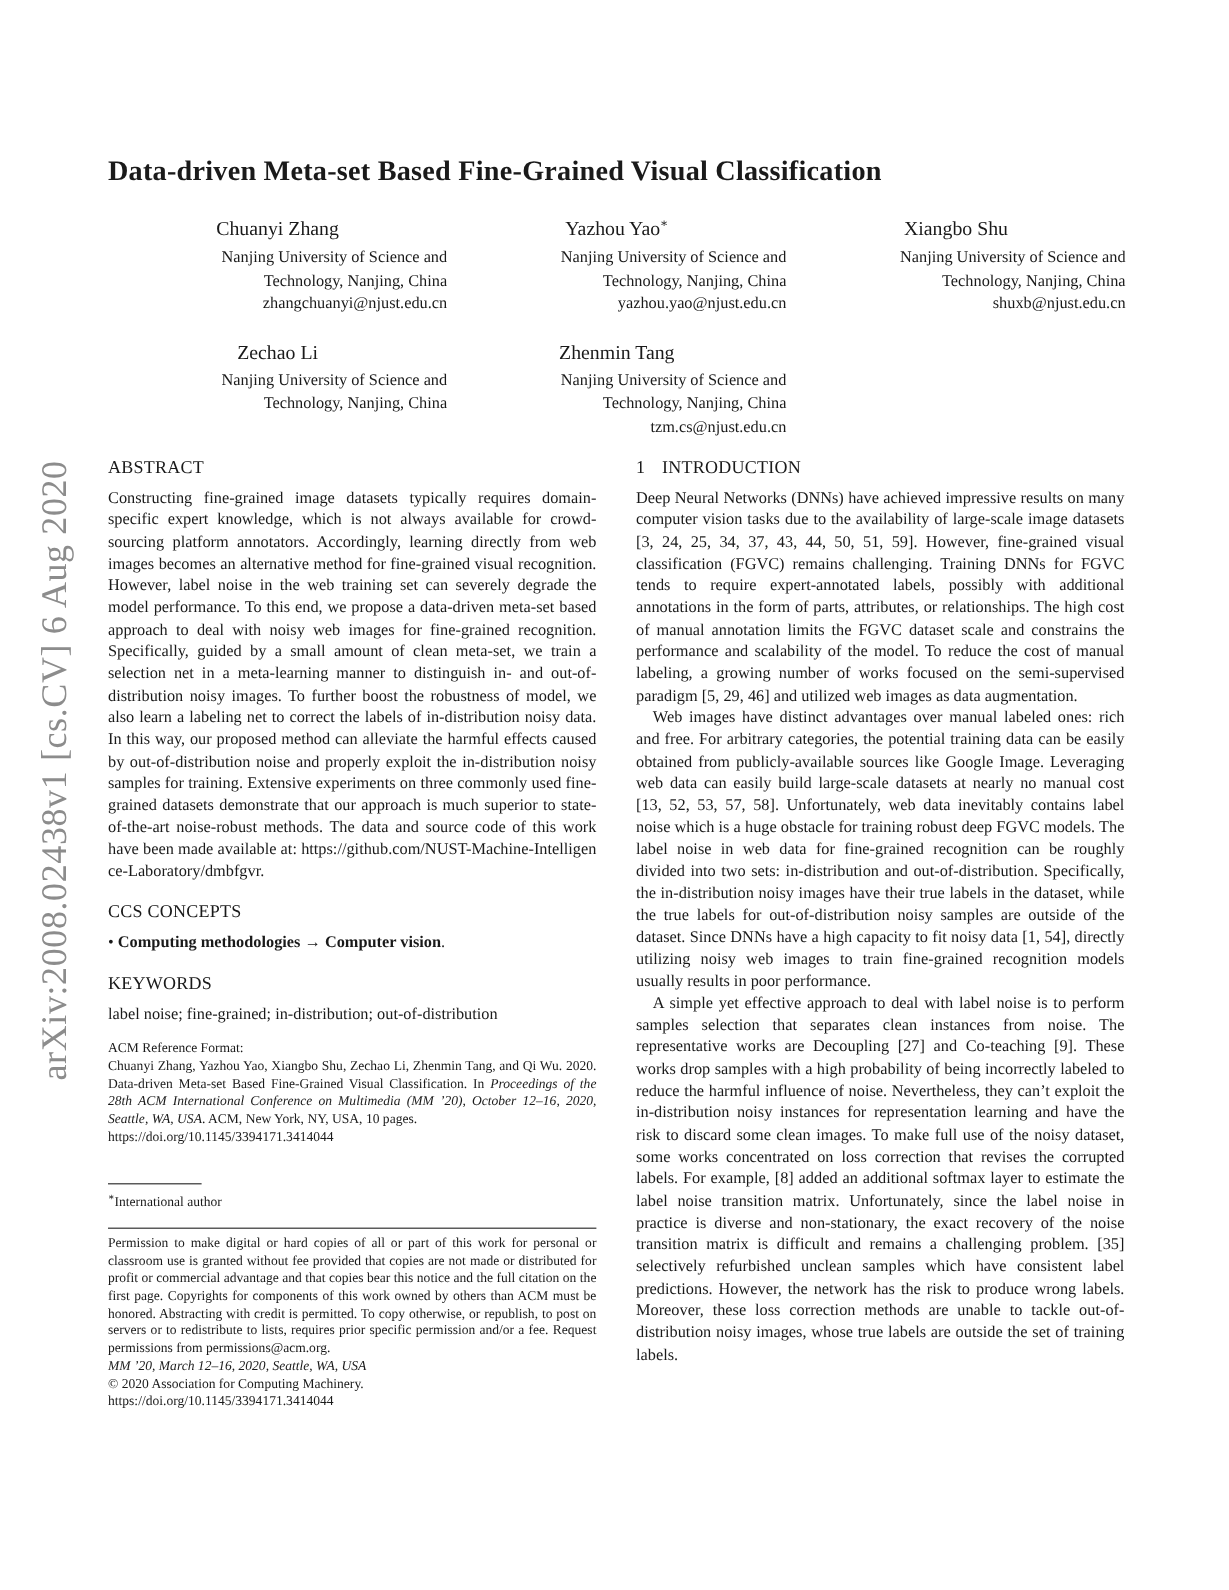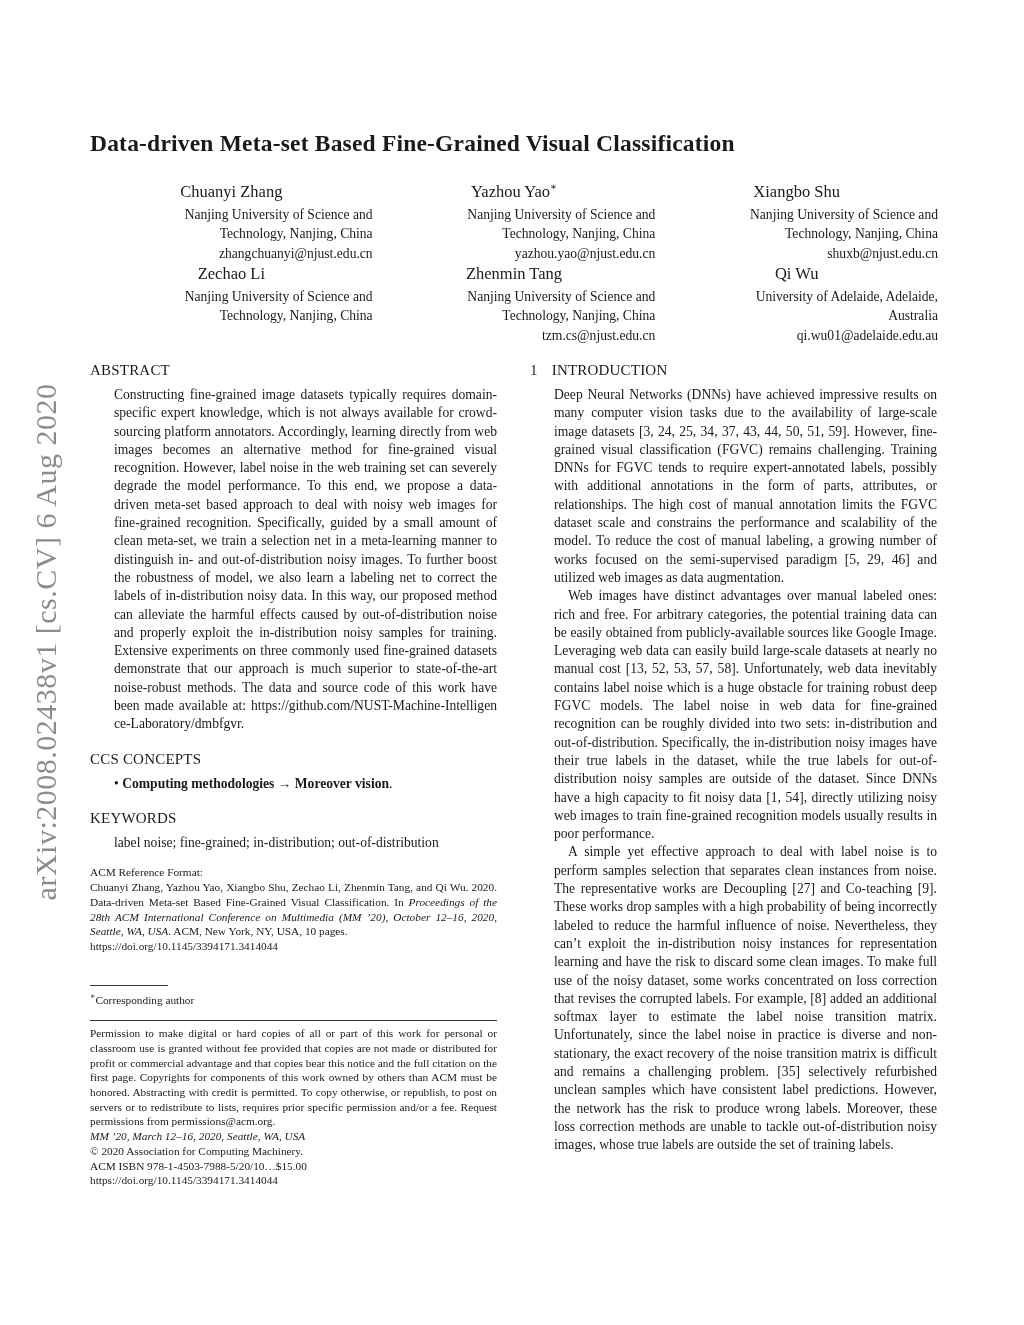--- a/index.html
+++ b/index.html
@@ -32,20 +32,21 @@
   .paper-title {
     text-align: left;
     font-size: 23.5px;
     font-weight: bold;
     letter-spacing: 0.2px;
   }
   .authors-grid {
     margin-top: 24px;
     display: grid;
     grid-template-columns: repeat(3, 1fr);
+    row-gap: 21px;
     text-align: center;
   }
   .author-name { font-size: 16.5px; margin-bottom: 3px; }
   .author-name sup { font-size: 10px; }
   .author-line { font-size: 13.6px; line-height: 19.5px; text-align: right; }
   .body-columns {
     display: flex;
     gap: 33px;
     margin-top: 17px;
   }
@@ -54,21 +55,20 @@
     font-size: 15px;
     font-weight: normal;
     letter-spacing: 0.2px;
     margin-bottom: 7px;
   }
   .sec-heading .sec-num { margin-right: 14px; }
   .body-text {
     font-size: 13.6px;
     line-height: 18.3px;
     text-align: justify;
-    margin-left: 24px;
   }
   .body-text.indent { text-indent: 14px; }
   .mt-sec { margin-top: 17px; }
   .url-break { word-break: break-all; }
   .small-text {
     font-size: 11.3px;
     line-height: 14.7px;
     text-align: justify;
   }
   .acm-ref-block { margin-top: 13px; }
@@ -129,55 +129,48 @@
         <div class="author-line">Technology, Nanjing, China</div>
       </div>
 
       <div class="author-block">
         <div class="author-name"><span>Zhenmin Tang</span><sup></sup></div>
         <div class="author-line">Nanjing University of Science and</div>
         <div class="author-line">Technology, Nanjing, China</div>
         <div class="author-line">tzm.cs@njust.edu.cn</div>
       </div>
 
-      <div class="author-block">
-        <div class="author-name"><span>Qi Wu</span><sup></sup></div>
-        <div class="author-line">University of Adelaide, Adelaide,</div>
-        <div class="author-line">Australia</div>
-        <div class="author-line">qi.wu01@adelaide.edu.au</div>
-      </div>
 
     </div>
 
     <div class="body-columns">
 
       <div class="col">
 
         <div class="sec-heading">ABSTRACT</div>
         <div class="body-text"><span>Constructing fine-grained image datasets typically requires domain-specific expert knowledge, which is not always available for crowd-sourcing platform annotators. Accordingly, learning directly from web images becomes an alternative method for fine-grained visual recognition. However, label noise in the web training set can severely degrade the model performance. To this end, we propose a data-driven meta-set based approach to deal with noisy web images for fine-grained recognition. Specifically, guided by a small amount of clean meta-set, we train a selection net in a meta-learning manner to distinguish in- and out-of-distribution noisy images. To further boost the robustness of model, we also learn a labeling net to correct the labels of in-distribution noisy data. In this way, our proposed method can alleviate the harmful effects caused by out-of-distribution noise and properly exploit the in-distribution noisy samples for training. Extensive experiments on three commonly used fine-grained datasets demonstrate that our approach is much superior to state-of-the-art noise-robust methods. The data and source code of this work have been made available at: </span><span class="url-break">https://github.com/NUST-Machine-Intelligence-Laboratory/dmbfgvr</span><span>.</span></div>
 
         <div class="sec-heading mt-sec">CCS CONCEPTS</div>
-        <div class="body-text"><span>•</span> <b>Computing methodologies</b> <span>→</span> <b>Moreover vision</b><span>.</span></div>
+        <div class="body-text"><span>•</span> <b>Computing methodologies</b> <span>→</span> <b>Computer vision</b><span>.</span></div>
 
         <div class="sec-heading mt-sec">KEYWORDS</div>
         <div class="body-text">label noise; fine-grained; in-distribution; out-of-distribution</div>
 
         <div class="acm-ref-block">
           <div class="acm-ref-label">ACM Reference Format:</div>
           <div class="small-text"><span>Chuanyi Zhang, Yazhou Yao, Xiangbo Shu, Zechao Li, Zhenmin Tang, and Qi Wu. 2020. Data-driven Meta-set Based Fine-Grained Visual Classification. In </span><span class="italic">Proceedings of the 28th ACM International Conference on Multimedia (MM ’20), October 12–16, 2020, Seattle, WA, USA</span><span>. ACM, New York, NY, USA, 10 pages.</span><br><span>https://doi.org/10.1145/3394171.3414044</span></div>
         </div>
 
         <hr class="footnote-rule">
-        <div class="footnote-line"><sup>∗</sup><span>Corresponding author</span></div>
+        <div class="footnote-line"><sup>∗</sup><span>International author</span></div>
 
         <hr class="permission-rule">
         <div class="small-text">Permission to make digital or hard copies of all or part of this work for personal or classroom use is granted without fee provided that copies are not made or distributed for profit or commercial advantage and that copies bear this notice and the full citation on the first page. Copyrights for components of this work owned by others than ACM must be honored. Abstracting with credit is permitted. To copy otherwise, or republish, to post on servers or to redistribute to lists, requires prior specific permission and/or a fee. Request permissions from permissions@acm.org.</div>
         <div class="small-text italic">MM ’20, March 12–16, 2020, Seattle, WA, USA</div>
         <div class="small-text">© 2020 Association for Computing Machinery.</div>
-        <div class="small-text">ACM ISBN 978-1-4503-7988-5/20/10…$15.00</div>
         <div class="small-text">https://doi.org/10.1145/3394171.3414044</div>
 
       </div>
 
       <div class="col">
 
         <div class="sec-heading"><span class="sec-num">1</span><span>INTRODUCTION</span></div>
 
         <div class="body-text">Deep Neural Networks (DNNs) have achieved impressive results on many computer vision tasks due to the availability of large-scale image datasets [3, 24, 25, 34, 37, 43, 44, 50, 51, 59]. However, fine-grained visual classification (FGVC) remains challenging. Training DNNs for FGVC tends to require expert-annotated labels, possibly with additional annotations in the form of parts, attributes, or relationships. The high cost of manual annotation limits the FGVC dataset scale and constrains the performance and scalability of the model. To reduce the cost of manual labeling, a growing number of works focused on the semi-supervised paradigm [5, 29, 46] and utilized web images as data augmentation.</div>
         <div class="body-text indent">Web images have distinct advantages over manual labeled ones: rich and free. For arbitrary categories, the potential training data can be easily obtained from publicly-available sources like Google Image. Leveraging web data can easily build large-scale datasets at nearly no manual cost [13, 52, 53, 57, 58]. Unfortunately, web data inevitably contains label noise which is a huge obstacle for training robust deep FGVC models. The label noise in web data for fine-grained recognition can be roughly divided into two sets: in-distribution and out-of-distribution. Specifically, the in-distribution noisy images have their true labels in the dataset, while the true labels for out-of-distribution noisy samples are outside of the dataset. Since DNNs have a high capacity to fit noisy data [1, 54], directly utilizing noisy web images to train fine-grained recognition models usually results in poor performance.</div>

